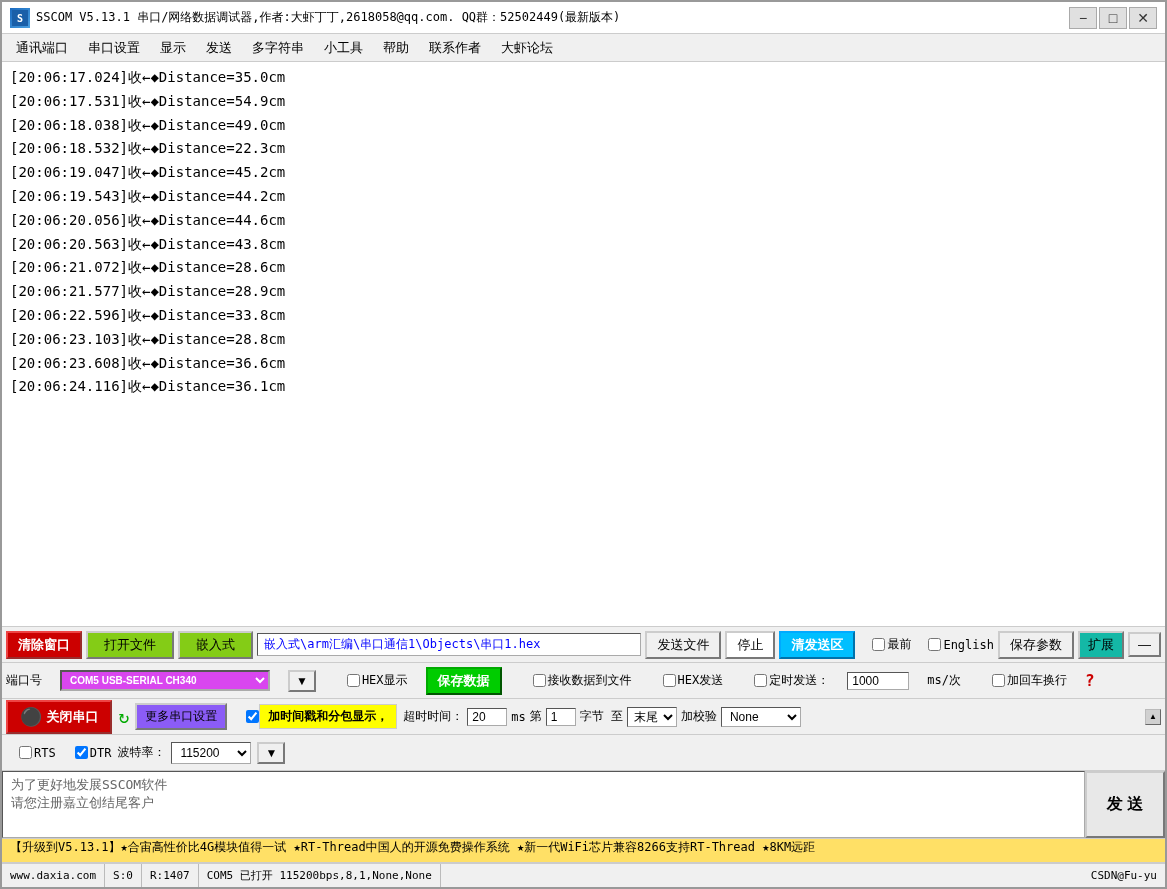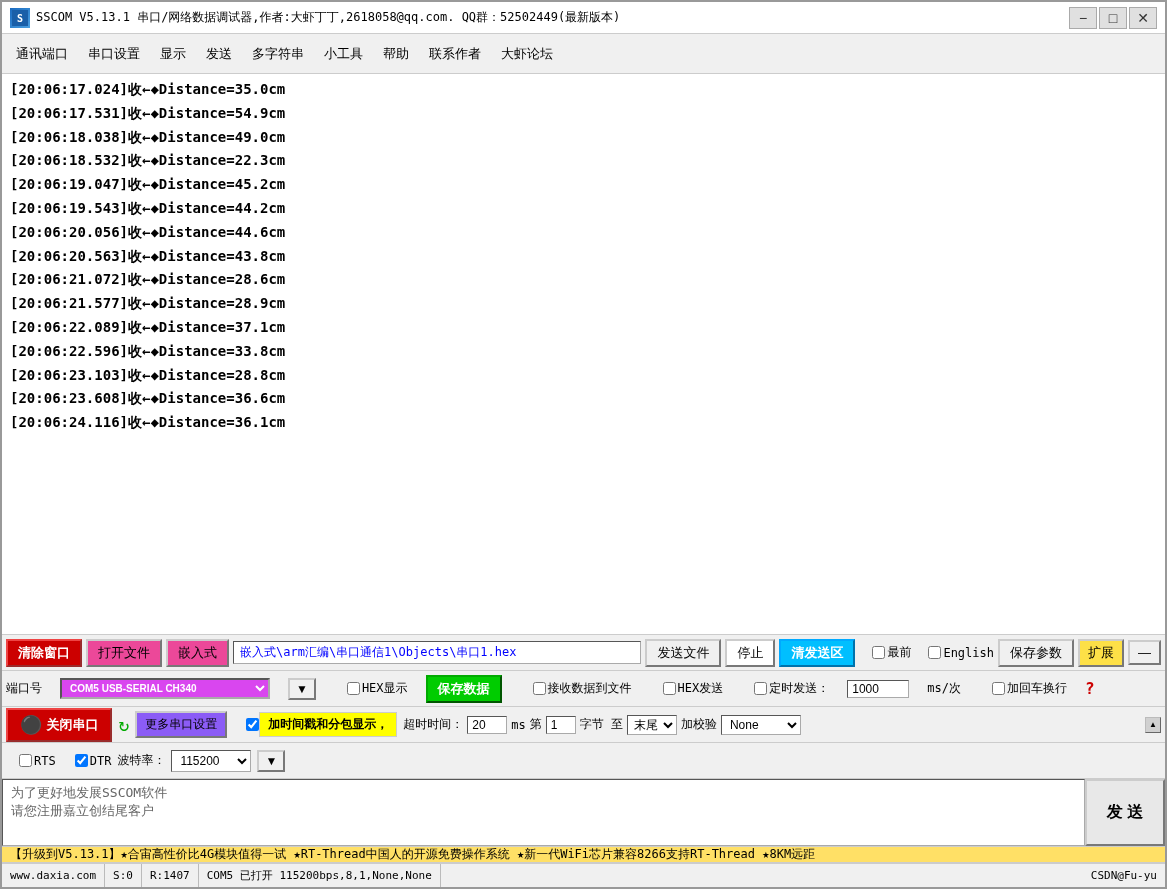--- a/index.html
+++ b/index.html
@@ -58,21 +58,21 @@
       cursor: pointer;
       display: flex;
       align-items: center;
       justify-content: center;
       font-size: 14px;
       color: #333;
     }
 
     
     .menu-bar {
-      height: 40px;
+      height: 28px;
       background: #f0f0f0;
       border-bottom: 1px solid #ccc;
       display: flex;
       align-items: center;
       padding: 0 4px;
       flex-shrink: 0;
     }
     .menu-item {
       padding: 3px 10px;
       font-size: 13px;
@@ -90,21 +90,21 @@
       font-family: "SimSun", monospace;
       font-size: 14px;
       color: #000;
       line-height: 1.7;
       border-bottom: 1px solid #ccc;
       position: relative;
     }
     .main-area::-webkit-scrollbar { width: 16px; }
     .main-area::-webkit-scrollbar-track { background: #f0f0f0; border-left: 1px solid #ccc; }
     .main-area::-webkit-scrollbar-thumb { background: #c0c0c0; border: 1px solid #999; }
-    .log-line { white-space: nowrap; font-weight: bold; }
+    .log-line { white-space: nowrap; }
 
     
     .bottom-area {
       flex-shrink: 0;
       background: #f0f0f0;
     }
 
     
     .toolbar-row1 {
       height: 36px;
@@ -119,23 +119,23 @@
       background: #e00;
       color: white;
       font-weight: bold;
       padding: 3px 10px;
       border: 2px outset #f44;
       font-size: 13px;
       cursor: pointer;
       white-space: nowrap;
     }
     .btn-open-file {
-      background: #ec4899;
-      color: #000;
-      padding: 3px 10px;
+      background: #84cc16;
+      color: #000;
+      padding: 3px 16px;
       border: 2px outset #ccc;
       font-size: 13px;
       cursor: pointer;
       white-space: nowrap;
     }
     .filepath-box {
       background: white;
       border: 1px inset #aaa;
       padding: 2px 6px;
       font-size: 12px;
@@ -182,21 +182,21 @@
     }
     .btn-save-params {
       background: #f0f0f0;
       border: 2px outset #ccc;
       padding: 3px 10px;
       font-size: 13px;
       cursor: pointer;
       white-space: nowrap;
     }
     .btn-expand {
-      background: #fde047;
+      background: #14b8a6;
       border: 2px outset #ccc;
       padding: 3px 8px;
       font-size: 13px;
       cursor: pointer;
     }
     .btn-minus {
       background: #f0f0f0;
       border: 2px outset #ccc;
       padding: 3px 8px;
       font-size: 13px;
@@ -332,24 +332,24 @@
       background: #e8e8e8;
       border: 2px outset #ccc;
       font-size: 16px;
       font-weight: bold;
       cursor: pointer;
       color: #000;
     }
 
     
     .info-bar {
-      height: 16px;
+      height: 24px;
       background: #ffe066;
       display: flex;
-      align-items: center;
+      align-items: flex-start;
       padding: 0 8px;
       font-size: 12px;
       color: #000;
       border-bottom: 1px solid #ccc;
       overflow: hidden;
     }
 
     
     .status-bar {
       height: 24px;
@@ -416,21 +416,20 @@
     <div class="log-line">[20:06:17.024]收←◆Distance=35.0cm</div>
         <div class="log-line">[20:06:17.531]收←◆Distance=54.9cm</div>
         <div class="log-line">[20:06:18.038]收←◆Distance=49.0cm</div>
         <div class="log-line">[20:06:18.532]收←◆Distance=22.3cm</div>
         <div class="log-line">[20:06:19.047]收←◆Distance=45.2cm</div>
         <div class="log-line">[20:06:19.543]收←◆Distance=44.2cm</div>
         <div class="log-line">[20:06:20.056]收←◆Distance=44.6cm</div>
         <div class="log-line">[20:06:20.563]收←◆Distance=43.8cm</div>
         <div class="log-line">[20:06:21.072]收←◆Distance=28.6cm</div>
         <div class="log-line">[20:06:21.577]收←◆Distance=28.9cm</div>
-        <div class="log-line">[20:06:22.089]收←◆Distance=37.1cm</div>
         <div class="log-line">[20:06:22.596]收←◆Distance=33.8cm</div>
         <div class="log-line">[20:06:23.103]收←◆Distance=28.8cm</div>
         <div class="log-line">[20:06:23.608]收←◆Distance=36.6cm</div>
         <div class="log-line">[20:06:24.116]收←◆Distance=36.1cm</div>
       </div>
   </div>
 
   <div class="bottom-area">
 
     <div class="toolbar-row1">

